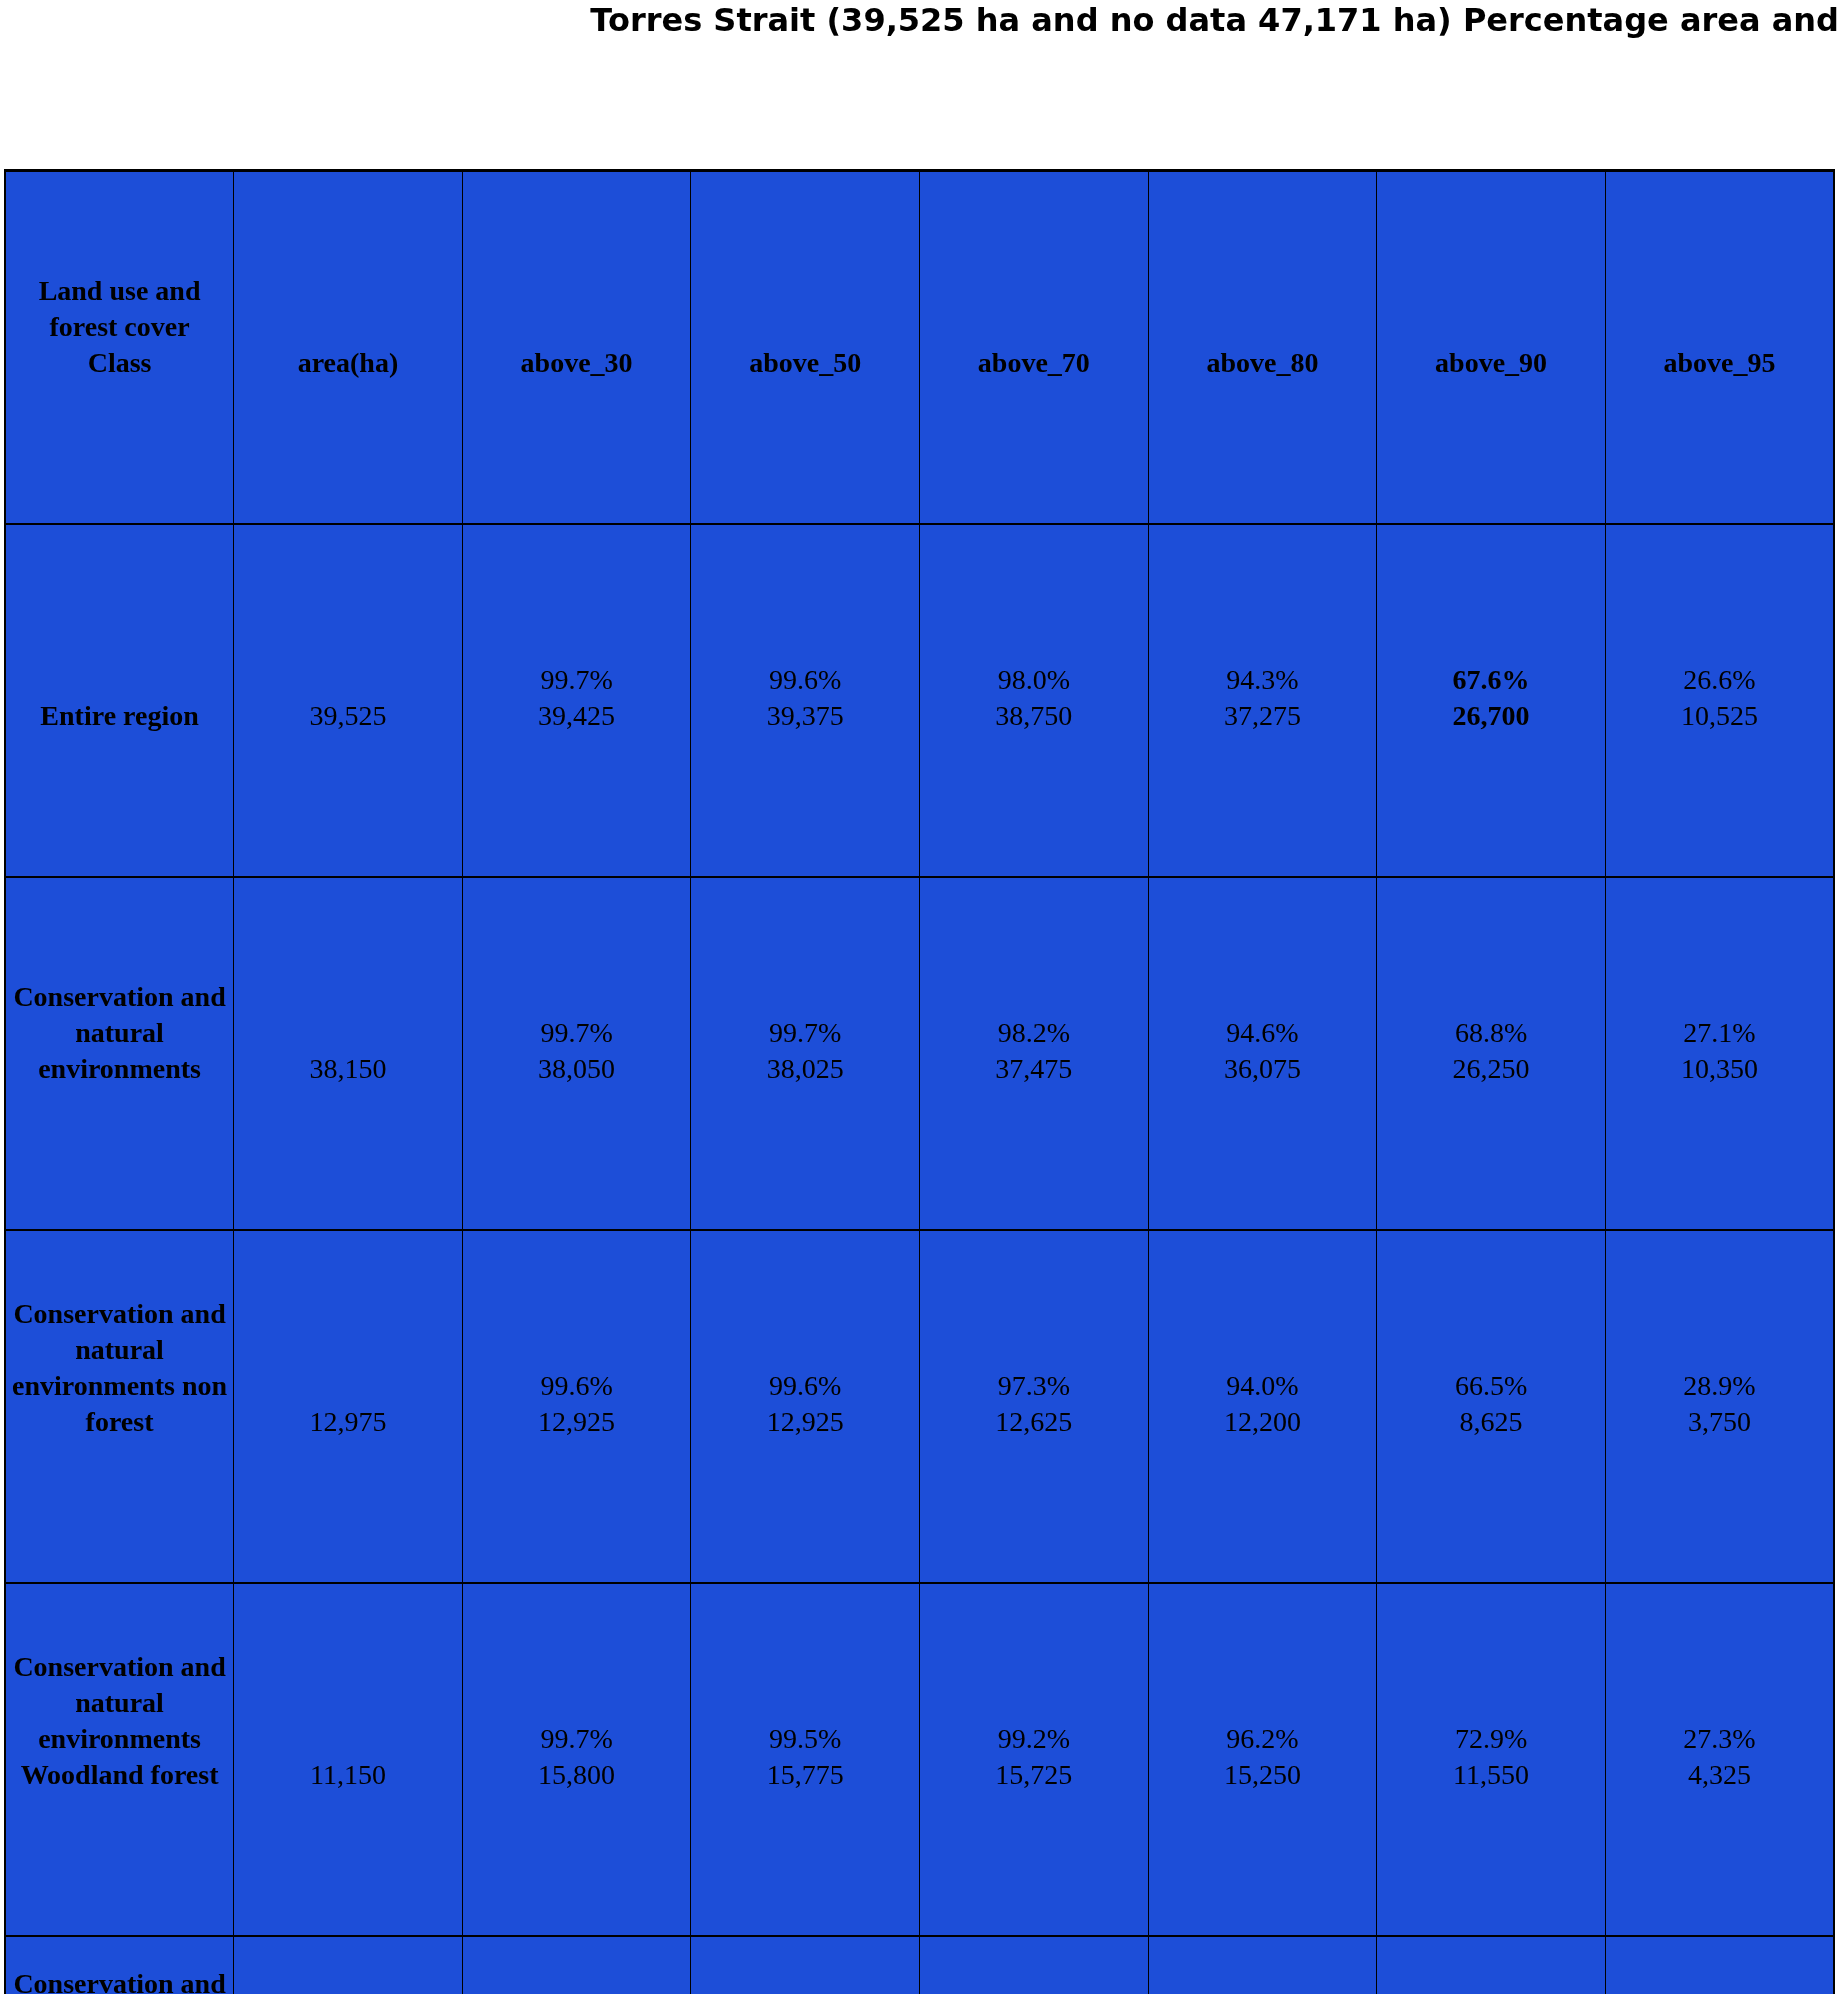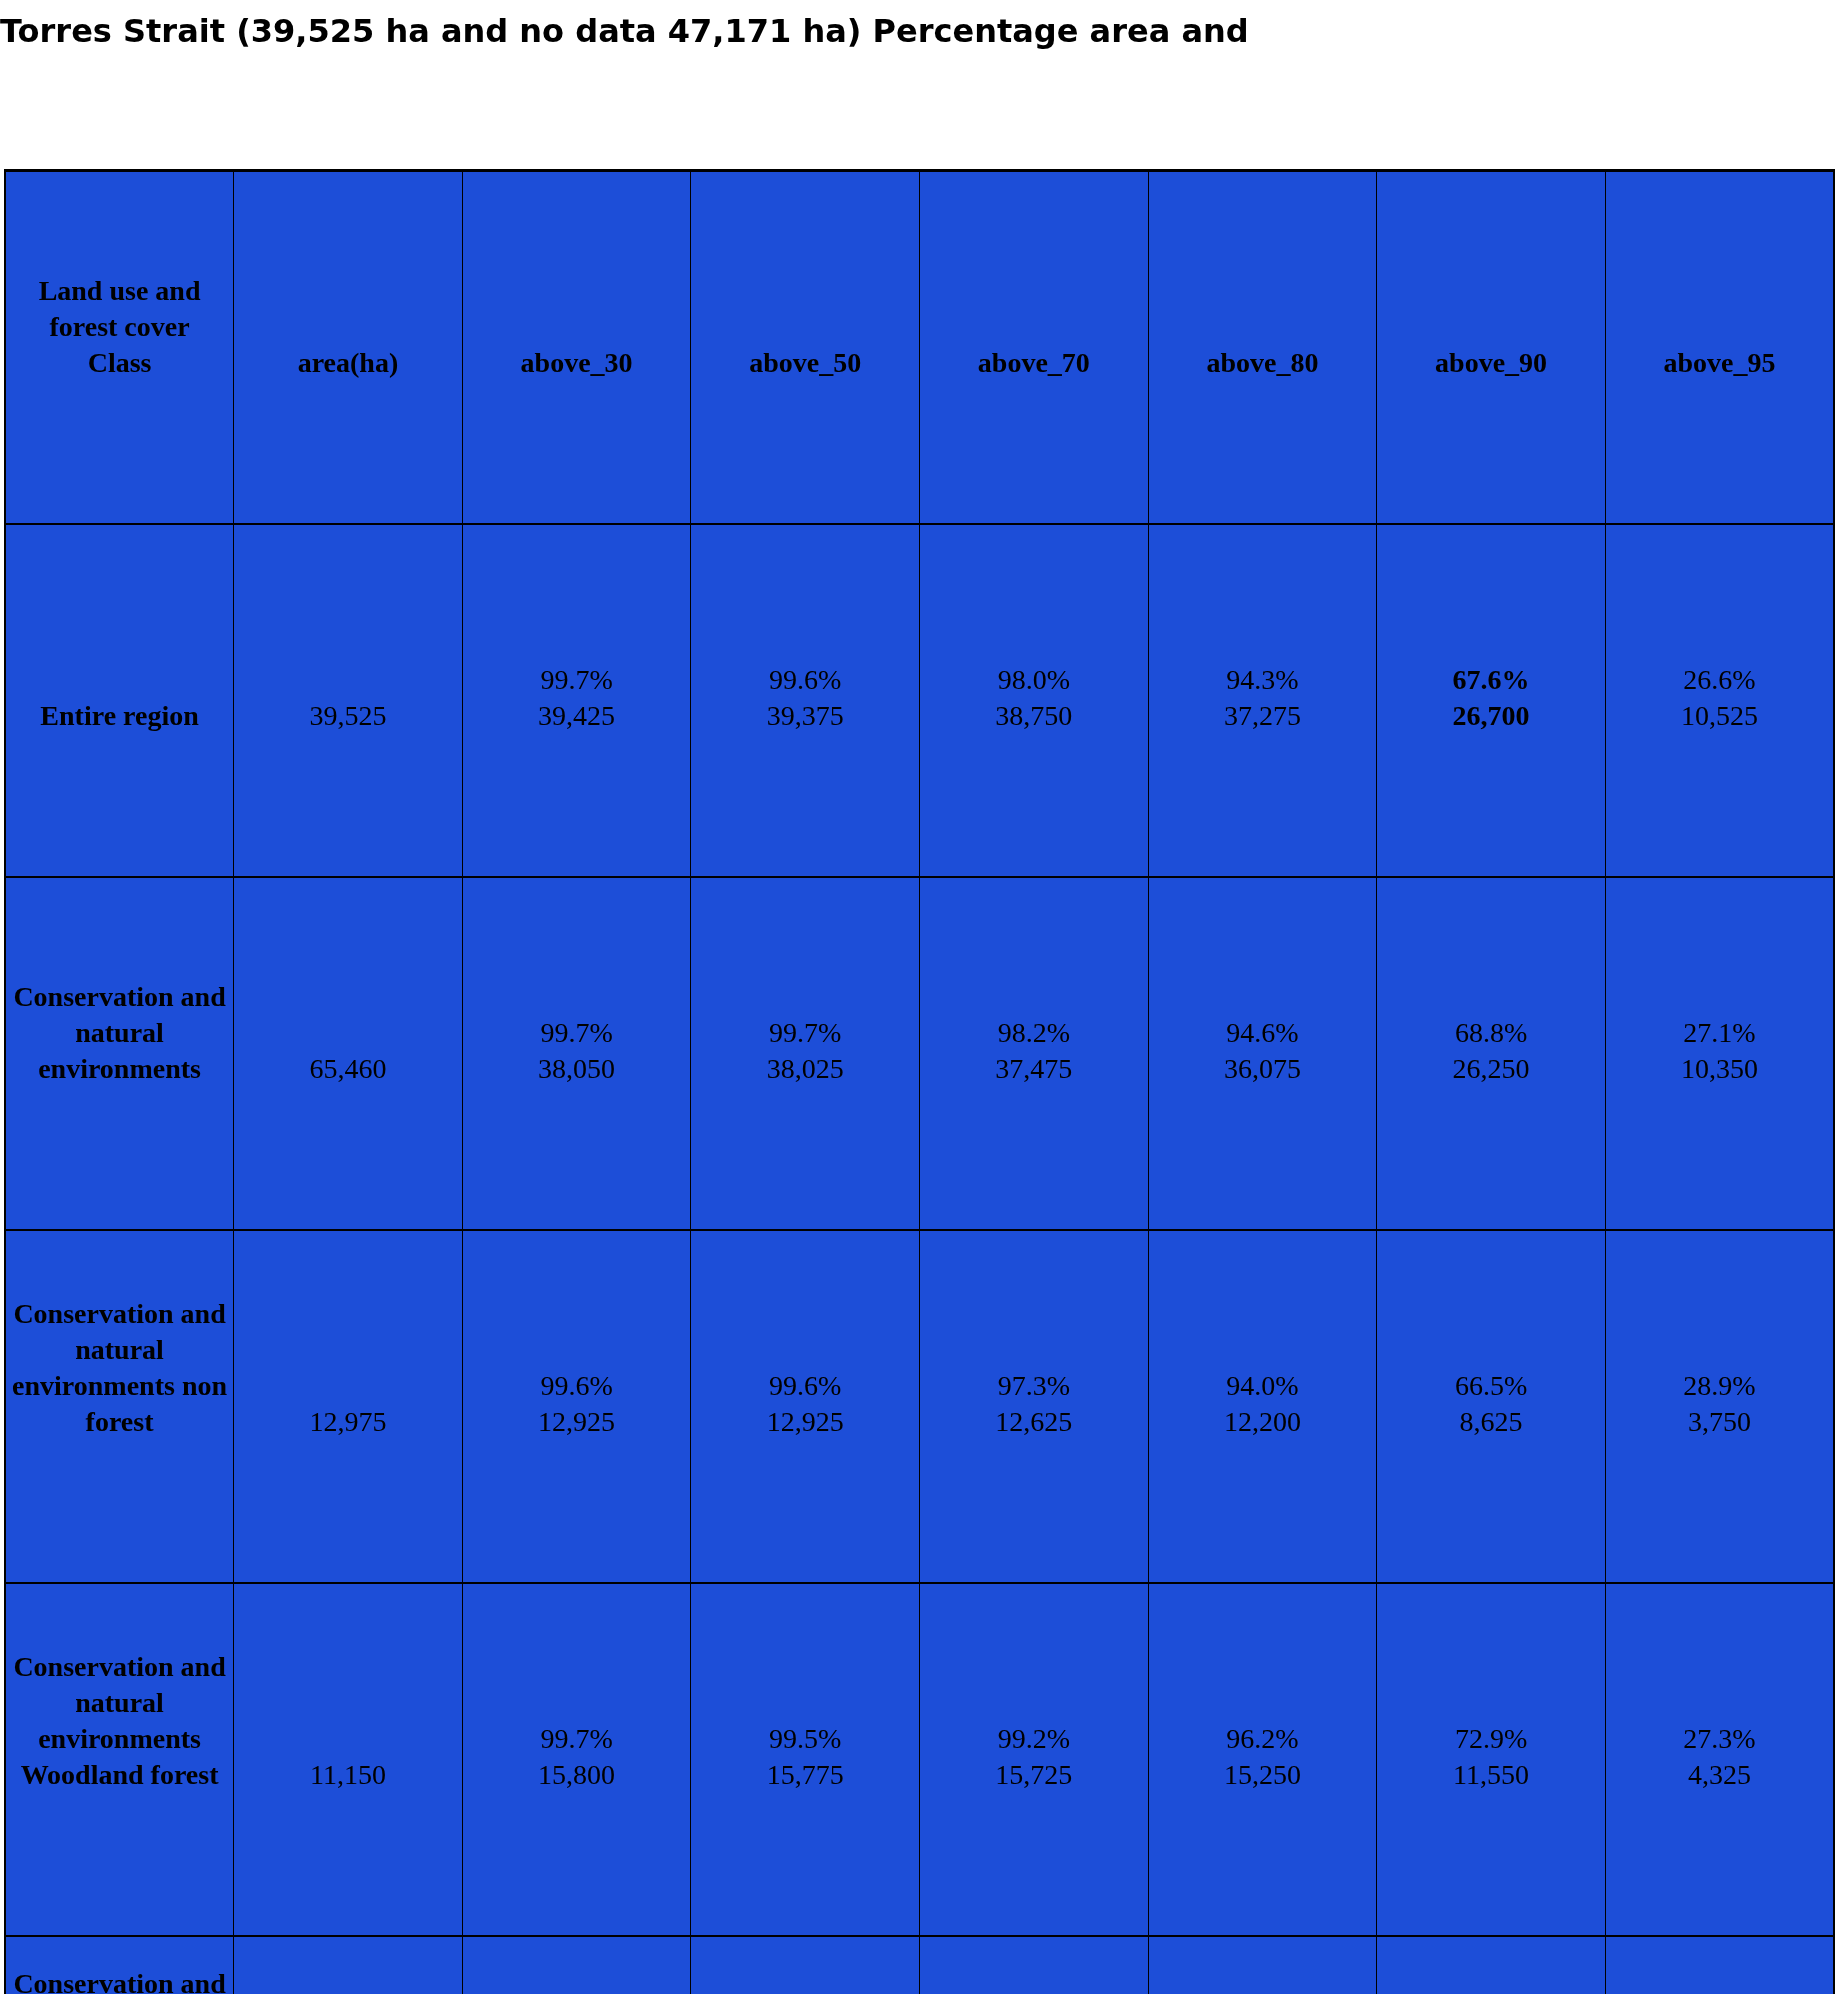--- a/index.html
+++ b/index.html
@@ -3,22 +3,22 @@
 <meta charset="utf-8">
 <style>
   html,body { margin:0; padding:0; background:#ffffff; }
   #page {
     position:relative; width:1839px; height:2549px; background:#ffffff;
     font-family:"Liberation Serif", serif; color:#000; overflow:hidden;
   }
 
   
   #title {
-    position:absolute; top:13px; left:0; width:100%;
-    text-align:left; font-family:"DejaVu Sans", sans-serif;
+    position:absolute; top:2px; left:0; width:100%;
+    text-align:right; font-family:"DejaVu Sans", sans-serif;
     font-weight:700; font-size:32px; line-height:37px; color:#000;
   }
 
   
   #tbl {
     position:absolute; left:4px; top:169px; width:1831px;
     border-collapse:collapse; table-layout:fixed;
     border:2px solid #000; border-top-width:3.6px; border-bottom-width:3.6px;
   }
   #tbl th, #tbl td {
@@ -107,21 +107,21 @@
 10,525</div>
           </td>
         </tr>
         <tr>
           <td>
             <div class="cb bold" style="transform: translateY(-20px);">Conservation and
 natural
 environments</div>
           </td>
           <td>
-            <div class="cb" style="transform: translateY(16px);">65,460</div>
+            <div class="cb" style="transform: translateY(16px);">38,150</div>
           </td>
           <td>
             <div class="cb" style="transform: translateY(-2px);">99.7%
 38,050</div>
           </td>
           <td>
             <div class="cb" style="transform: translateY(-2px);">99.7%
 38,025</div>
           </td>
           <td>

